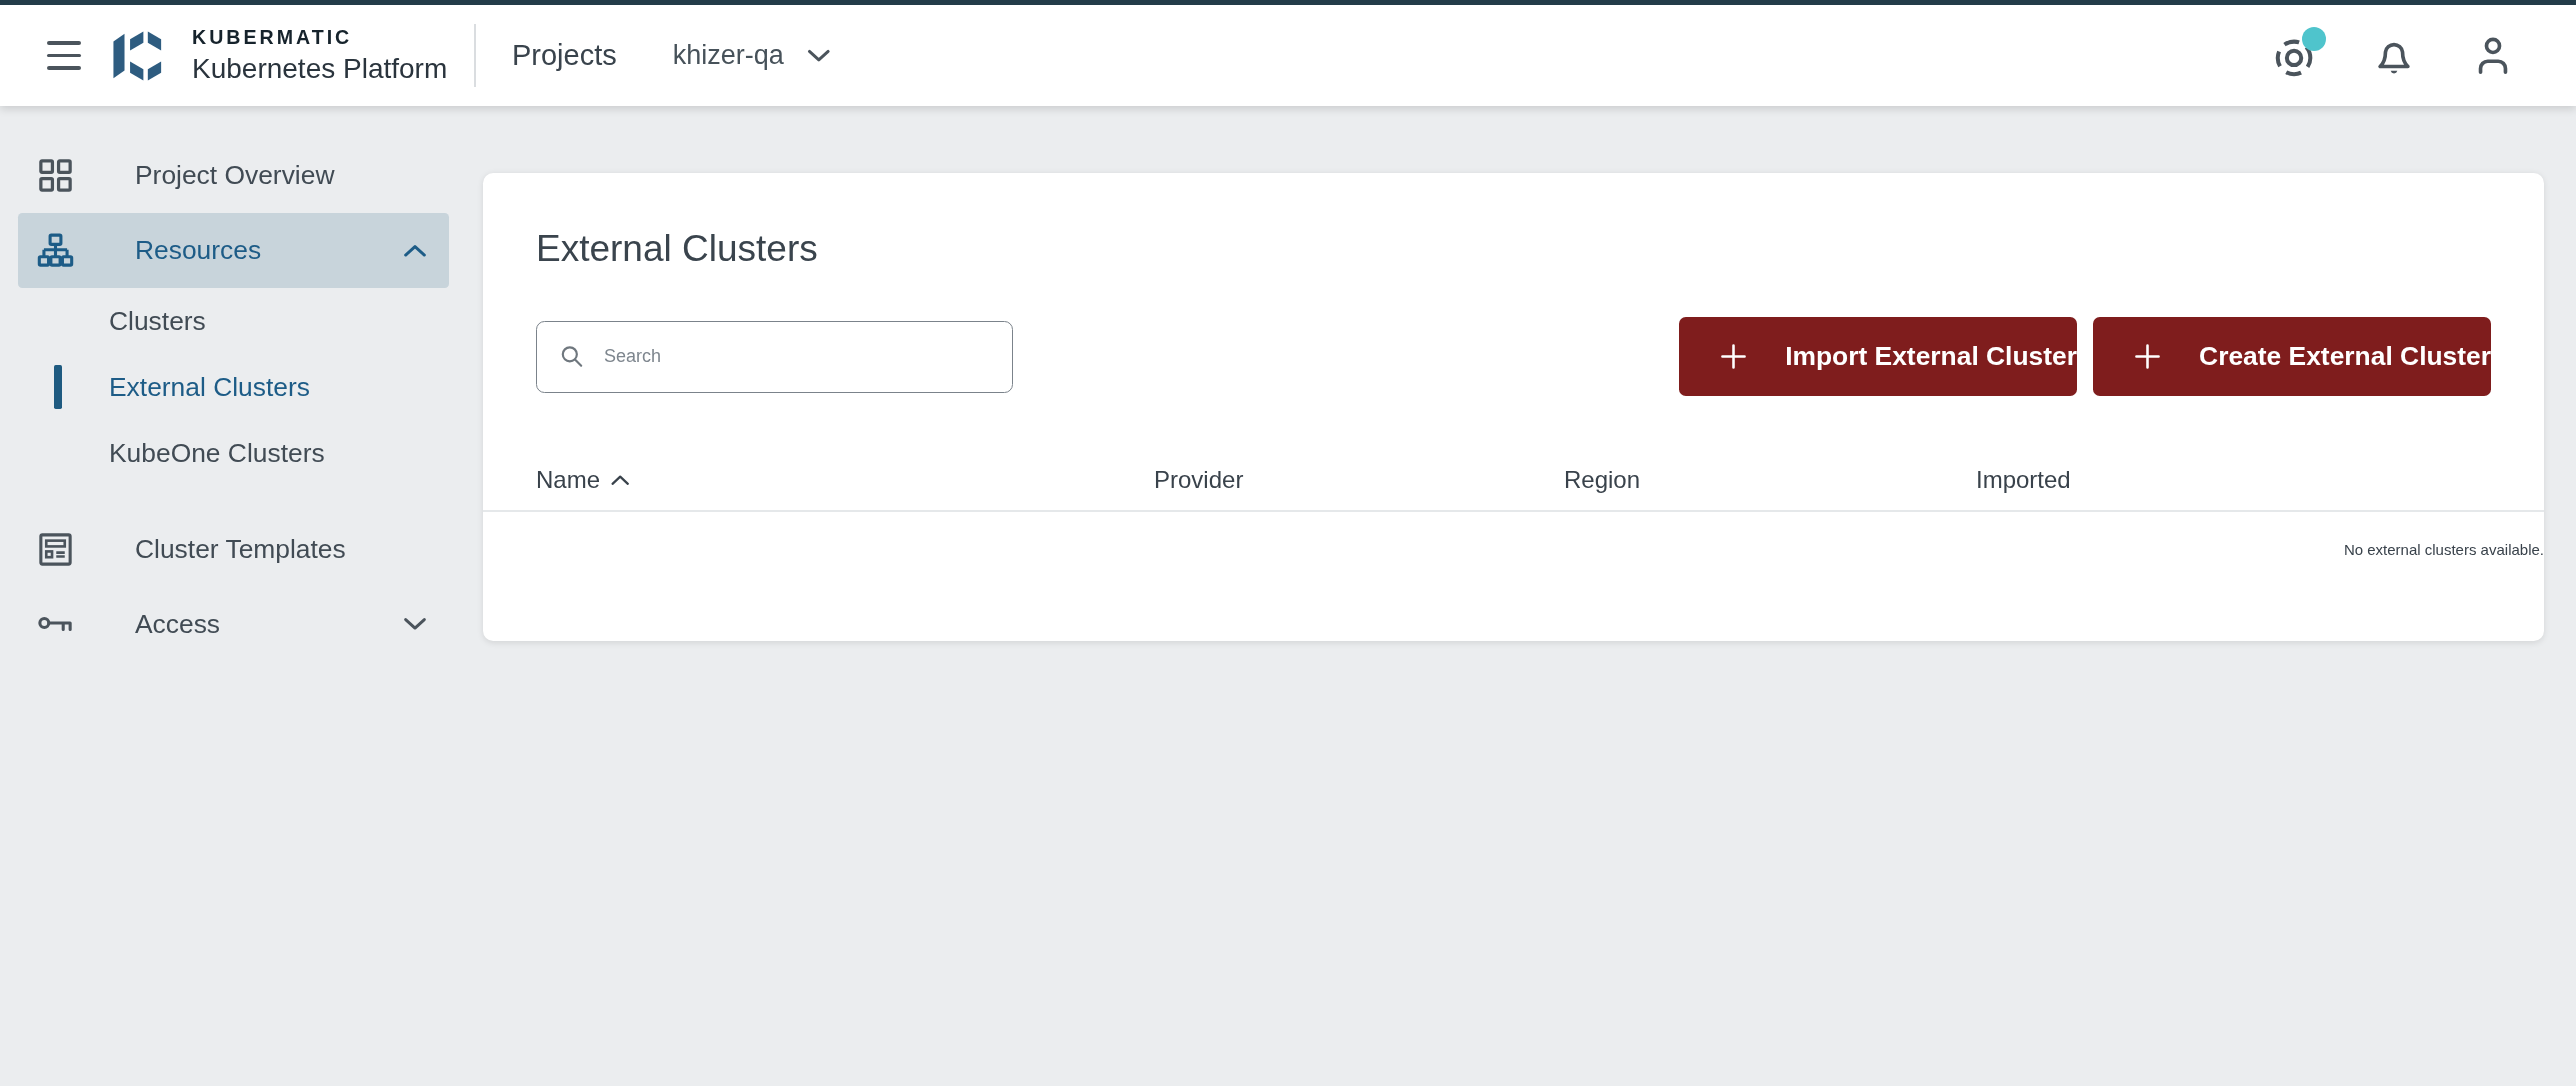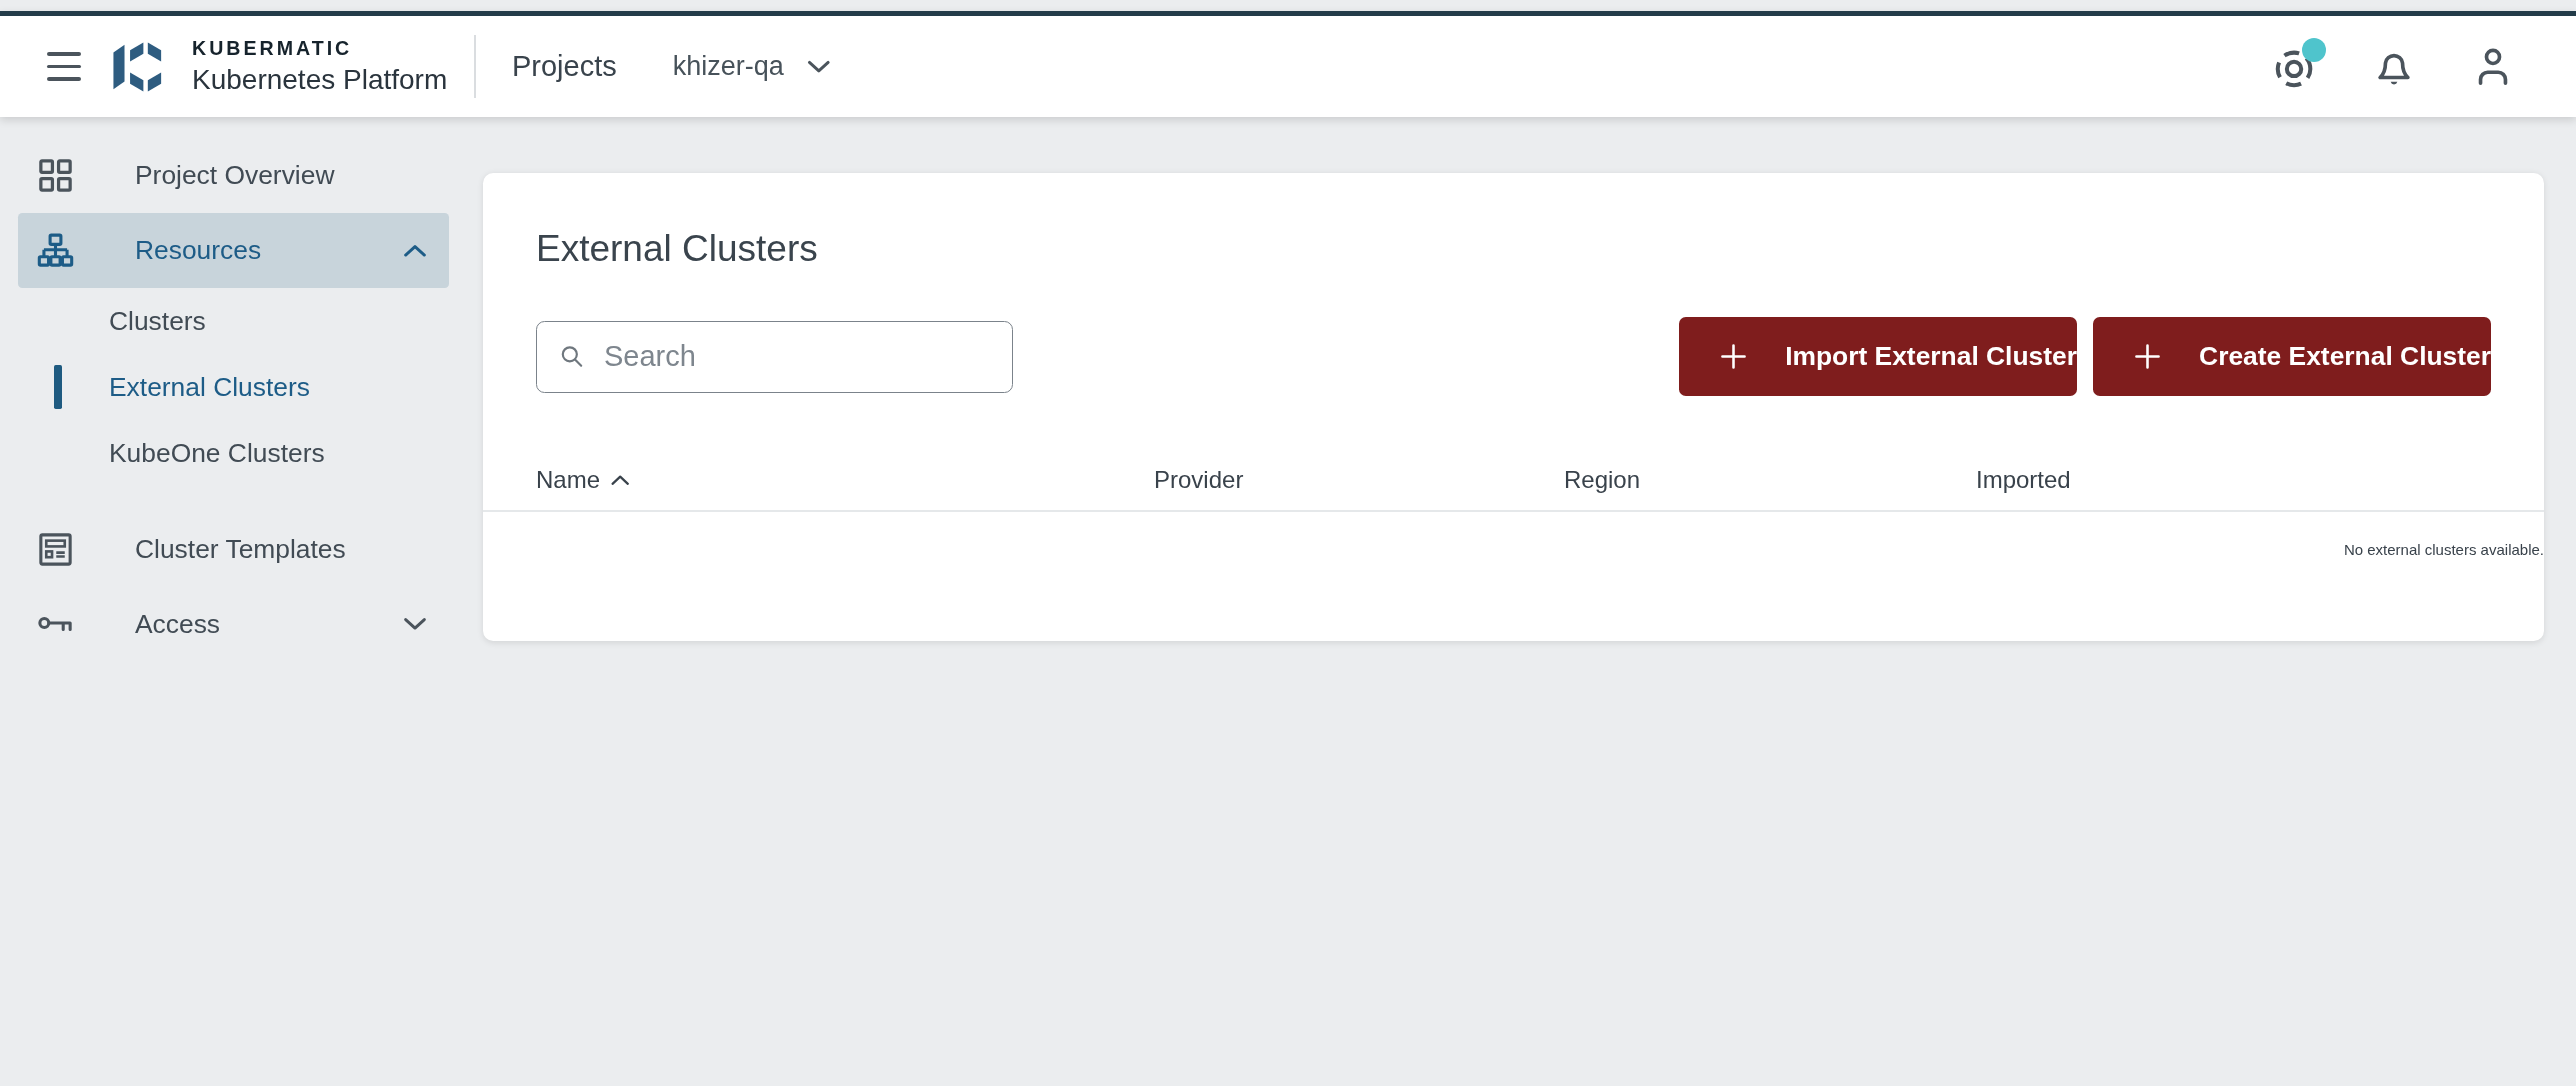--- a/index.html
+++ b/index.html
@@ -7,21 +7,21 @@
   body {
     font-family:"Liberation Sans", sans-serif;
     background:#ebedef;
     position:relative;
     overflow:hidden;
     color:#3a444d;
   }
 
   
   .app-header {
-    position:absolute; top:11px; left:0; width:2576px; height:106px;
+    position:absolute; top:0; left:0; width:2576px; height:106px;
     background:#ffffff;
     border-top:5.1px solid #233c49;
     box-shadow:0 2.6px 8.5px rgba(0,0,0,0.14);
     display:flex; align-items:center;
     z-index:10;
   }
   .menu-btn {
     margin-left:47px; width:34px; height:29px;
     display:flex; flex-direction:column; justify-content:space-between;
     cursor:pointer; background:none; border:none;
@@ -79,21 +79,21 @@
 
   .toolbar { margin:50px 53px 0; display:flex; align-items:center; height:79px; }
   .search-box {
     width:477px; height:72px; background:#fff;
     border:1.7px solid #7b838b; border-radius:8.5px;
     display:flex; align-items:center; padding:0 22px; gap:19px;
   }
   .search-box input {
     border:none; outline:none; width:100%;
     font-family:"Liberation Sans", sans-serif;
-    font-size:29px; color:#3a444d; background:transparent;
+    font-size:18px; color:#3a444d; background:transparent;
   }
   .search-box input::placeholder { color:#7e868e; }
   .toolbar-spacer { flex:1; }
   .btn {
     height:79px; width:398px; border:none; border-radius:6.8px;
     background:#7f1d1d; color:#ffffff;
     display:flex; align-items:center; justify-content:flex-end; gap:37px;
     font-family:"Liberation Sans", sans-serif;
     font-size:26.4px; font-weight:600; cursor:pointer; white-space:nowrap;
   }

